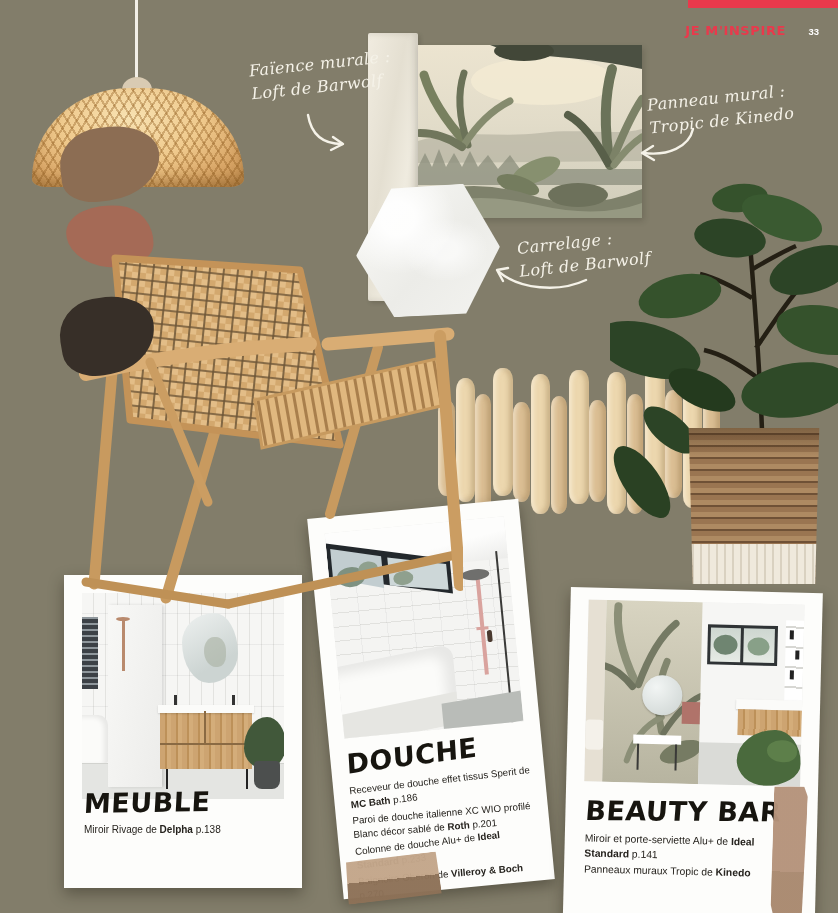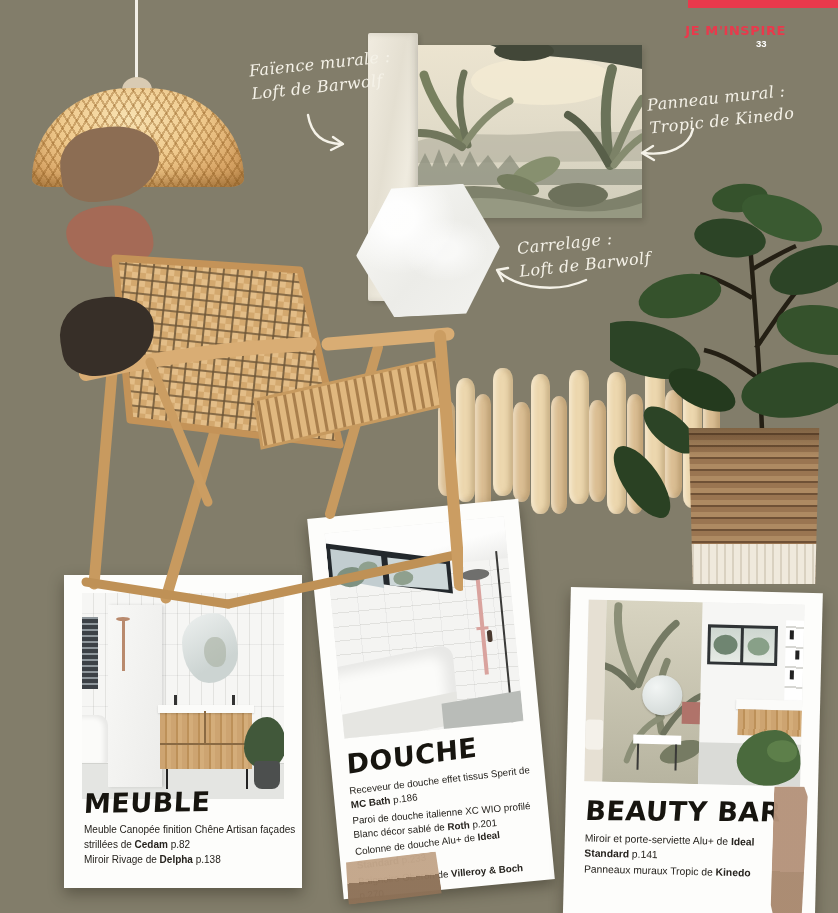--- a/index.html
+++ b/index.html
@@ -3,22 +3,22 @@
 <meta charset="utf-8">
 <style>
   html,body{margin:0;padding:0;}
   #stage{position:relative;width:838px;height:913px;overflow:hidden;
          font-family:"Liberation Sans","DejaVu Sans",sans-serif;background:#827d6a;}
 
   
   #header-bar{position:absolute;left:688px;top:0;width:150px;height:8px;z-index:9;}
   #header-label{position:absolute;left:658px;top:23px;width:128px;text-align:right;
     font-size:13px;font-weight:800;letter-spacing:.6px;z-index:9;font-family:"DejaVu Sans",sans-serif;}
-  #page-number{position:absolute;left:756px;top:26px;width:20px;text-align:left;
-    color:#ffffff;font-size:9.5px;font-weight:700;z-index:9;margin-top:12px;}
+  #page-number{position:absolute;left:799px;top:26px;width:20px;text-align:right;
+    color:#ffffff;font-size:9.5px;font-weight:700;z-index:9;}
 
   
   #lamp{position:absolute;left:28px;top:0;width:222px;height:190px;z-index:2;}
   #lamp-cord{position:absolute;left:107px;top:0;width:3px;height:88px;background:#f2efe7;}
   #lamp-cap{position:absolute;left:94px;top:77px;width:30px;height:26px;background:#d9cbb3;
     border-radius:50% 50% 42% 42%;}
   #lamp-dome{position:absolute;left:4px;top:88px;width:212px;height:99px;
     border-radius:106px 106px 14px 14px / 99px 99px 9px 9px;
     background:
       repeating-linear-gradient(58deg, rgba(148,97,36,.38) 0 2px, transparent 2px 8px),
@@ -268,21 +268,20 @@
       <div class="abs" style="left:84px;top:176px;width:2px;height:20px;background:#222;"></div>
       <div class="abs" style="left:164px;top:176px;width:2px;height:20px;background:#222;"></div>
       <div class="abs" style="left:92px;top:102px;width:2.5px;height:10px;background:#333;"></div>
       <div class="abs" style="left:150px;top:102px;width:2.5px;height:10px;background:#333;"></div>
       <div class="abs" style="left:162px;top:124px;width:42px;height:52px;
            border-radius:55% 45% 50% 50% / 60% 55% 45% 40%;background:#41583a;"></div>
       <div class="abs" style="left:172px;top:168px;width:26px;height:28px;border-radius:4px 4px 8px 8px;background:#4c4f4e;"></div>
     </div>
     <div class="card-title">MEUBLE</div>
     <div class="card-text">
-        <div class="rich-line"><span>Meuble Canopée finition Chêne Artisan façades strillées de </span><span class="bd">Cedam</span><span> p.82</span></div>
         <div class="rich-line"><span>Miroir Rivage de </span><span class="bd">Delpha</span><span> p.138</span></div>
       </div>
   </div>
 
   <div id="card-douche" class="card">
     <div class="photo">
       <div class="abs tiles-h" style="left:0;top:30px;width:180px;height:176px;"></div>
       <div class="abs" style="left:0;top:30px;width:180px;height:176px;
            background:repeating-linear-gradient(90deg,transparent 0 26px,rgba(0,0,0,.04) 26px 27px);"></div>
       <div class="abs" style="left:0;top:0;width:180px;height:42px;

